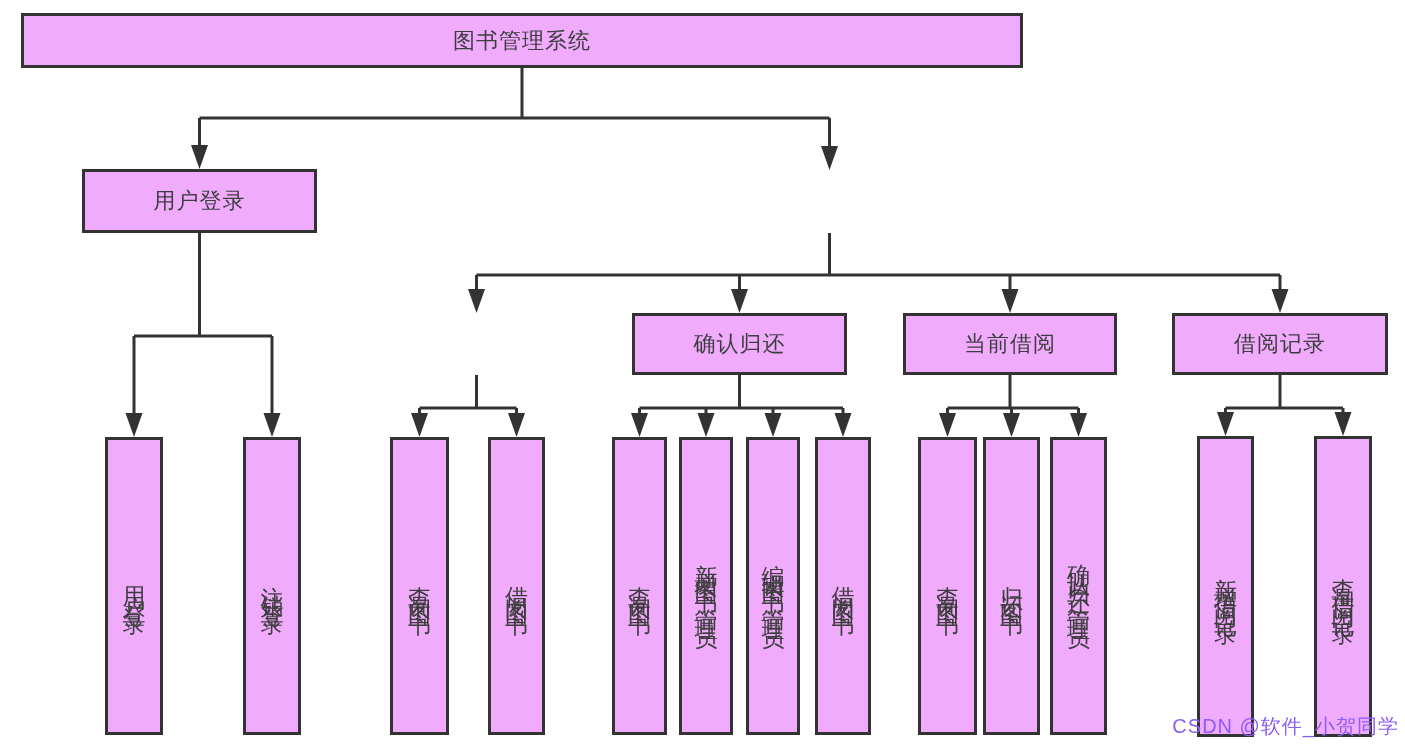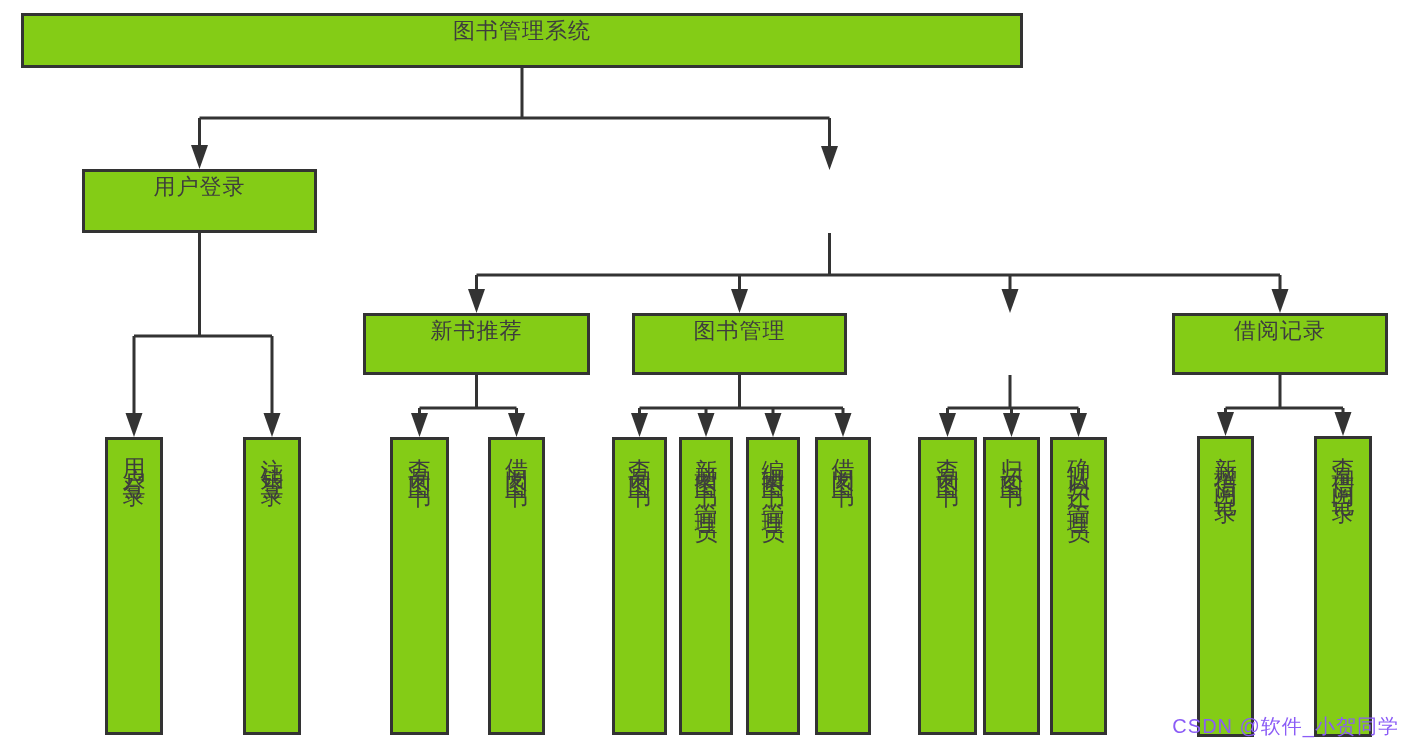--- a/index.html
+++ b/index.html
@@ -2,22 +2,22 @@
 <html><head>
 <meta charset="utf-8">
 <style>
   html,body{margin:0;padding:0;background:#ffffff;}
   body{width:1405px;height:747px;position:relative;overflow:hidden;
        font-family:"Liberation Sans",sans-serif;color:#3d3d3d;}
   #canvas{position:absolute;left:0;top:0;width:1405px;height:747px;}
   svg.connectors{position:absolute;left:0;top:0;width:1405px;height:747px;}
   svg.connectors path{stroke:#333333;stroke-width:3;fill:none;}
   svg.connectors polygon{fill:#333333;stroke:none;}
-  .box{position:absolute;box-sizing:border-box;border:3px solid #333333;background:#84cc16;
-       display:flex;justify-content:center;}
+  .box{position:absolute;box-sizing:border-box;border:3px solid #333333;background:#f0abfc;
+       display:flex;align-items:center;justify-content:center;}
   .box.h span{font-size:22px;letter-spacing:1px;white-space:nowrap;color:#3d3d3d;}
   .box.v span{writing-mode:vertical-rl;text-orientation:mixed;font-size:23px;
               letter-spacing:9px;line-height:1;color:#3d3d3d;}
   .watermark{position:absolute;right:6px;bottom:7px;font-size:20px;color:#8b5cf6;
              letter-spacing:1px;white-space:nowrap;}
 </style>
 </head>
 <body>
 
 <div id="canvas">
@@ -73,25 +73,25 @@
   </svg>
 
   <div class="box h" style="left:21px;top:13px;width:1002px;height:55px">
     <span>图书管理系统</span>
   </div>
 
   <div class="box h" style="left:82px;top:169px;width:235px;height:64px">
     <span>用户登录</span>
   </div>
 
-  <div class="box h" style="left:363px;top:313px;width:227px;height:62px">
-    <span>新书推荐</span>
+  <div class="box h" style="left:632px;top:313px;width:215px;height:62px">
+    <span>确认归还</span>
   </div>
-  <div class="box h" style="left:632px;top:313px;width:215px;height:62px">
-    <span>图书管理</span>
+  <div class="box h" style="left:903px;top:313px;width:214px;height:62px">
+    <span>当前借阅</span>
   </div>
   <div class="box h" style="left:1172px;top:313px;width:216px;height:62px">
     <span>借阅记录</span>
   </div>
 
   <div class="box v" style="left:105px;top:437px;width:58px;height:298px">
     <span>用户登录</span>
   </div>
   <div class="box v" style="left:243px;top:437px;width:58px;height:298px">
     <span>注销登录</span>

